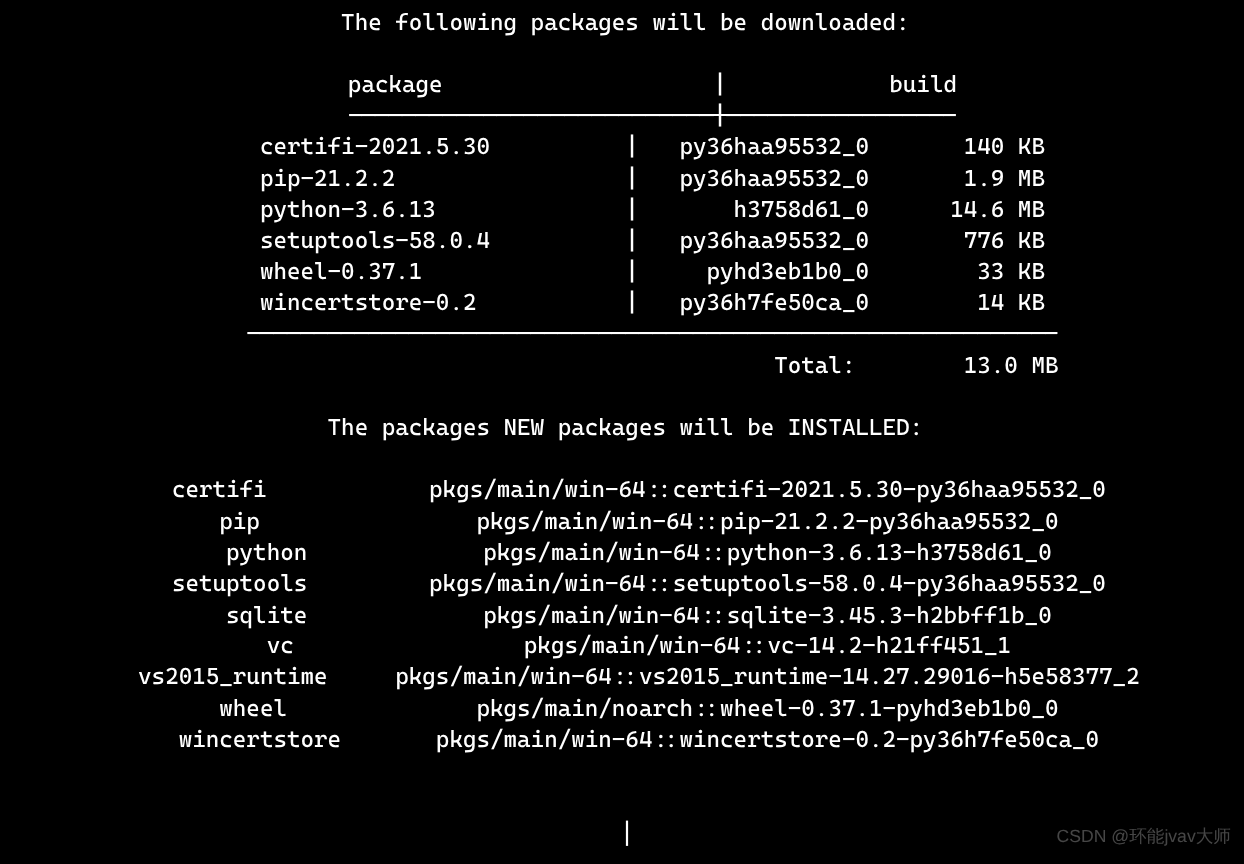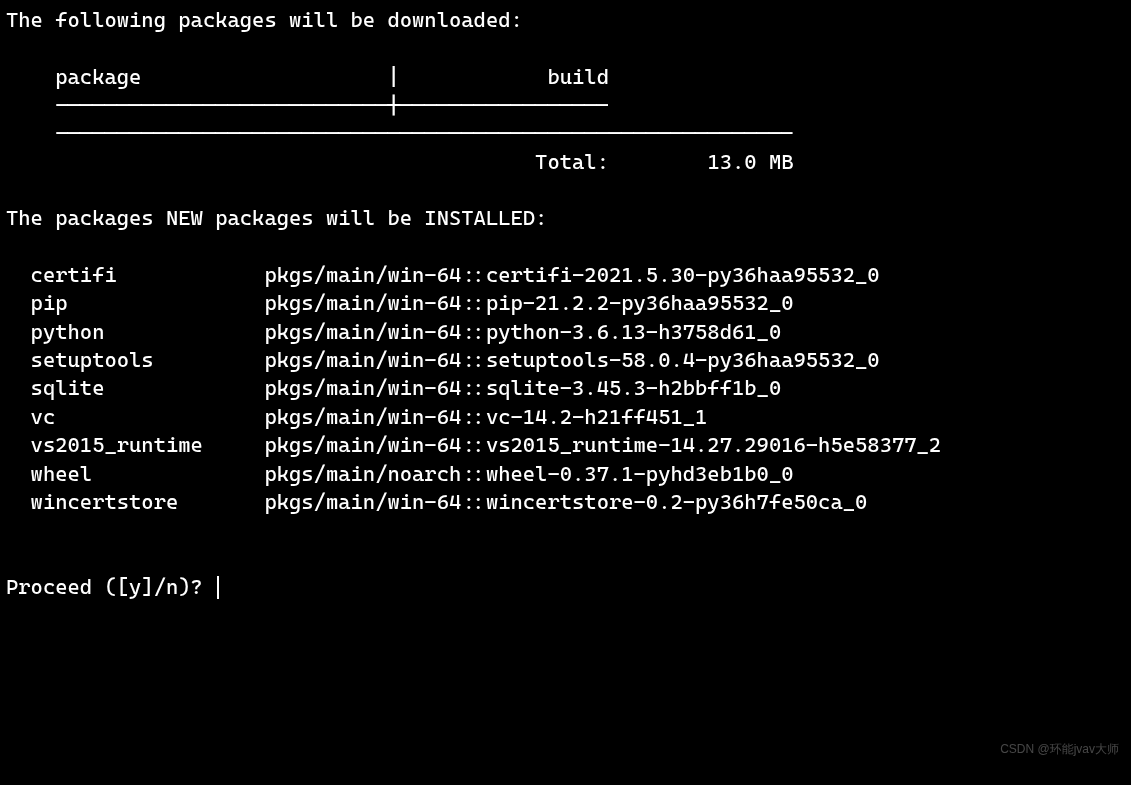--- a/index.html
+++ b/index.html
@@ -11,56 +11,63 @@
       font-size: 21px;
       line-height: 1.35;
       width: 1131px;
       height: 785px;
       overflow: hidden;
       position: relative;
     }
     .terminal {
       white-space: pre;
       padding: 6px 0 0 6px;
+      text-align: center;
     }
     .watermark {
       position: absolute;
-      bottom: 28px;
+      bottom: 13px;
       right: 12px;
       color: rgba(200,200,200,0.35);
-      font-size: 12px;
+      font-size: 16px;
       font-family: -apple-system, 'Segoe UI', sans-serif;
     }
     .cursor {
       display: inline-block;
       width: 2px;
       height: 1.1em;
       background: #ffffff;
       vertical-align: text-bottom;
       margin-left: 2px;
     }
   </style>
 </head>
 <body>
 
 <div class="terminal"><span>The following packages will be downloaded:</span>
 
     <span>package</span>                    |            <span>build</span>
     ---------------------------|-----------------
-    ------------------------------------------------------------
+<span id="dl-rows">    certifi-2021.5.30          |   py36haa95532_0       140 KB
+    pip-21.2.2                 |   py36haa95532_0       1.9 MB
+    python-3.6.13              |       h3758d61_0      14.6 MB
+    setuptools-58.0.4          |   py36haa95532_0       776 KB
+    wheel-0.37.1               |     pyhd3eb1b0_0        33 KB
+    wincertstore-0.2           |   py36h7fe50ca_0        14 KB
+</span>    ------------------------------------------------------------
                                            <span>Total:</span>        <span>13.0 MB</span>
 
 <span>The packages NEW packages will be INSTALLED:</span>
 
 <span id="install-rows">  certifi            pkgs/main/win-64::certifi-2021.5.30-py36haa95532_0
   pip                pkgs/main/win-64::pip-21.2.2-py36haa95532_0
   python             pkgs/main/win-64::python-3.6.13-h3758d61_0
   setuptools         pkgs/main/win-64::setuptools-58.0.4-py36haa95532_0
   sqlite             pkgs/main/win-64::sqlite-3.45.3-h2bbff1b_0
   vc                 pkgs/main/win-64::vc-14.2-h21ff451_1
   vs2015_runtime     pkgs/main/win-64::vs2015_runtime-14.27.29016-h5e58377_2
   wheel              pkgs/main/noarch::wheel-0.37.1-pyhd3eb1b0_0
   wincertstore       pkgs/main/win-64::wincertstore-0.2-py36h7fe50ca_0
 </span>
 
-<span>Proceed ([y]/n)? </span><span class="cursor"></span></div>
+<span class="cursor"></span></div>
 
 <div class="watermark">CSDN @环能jvav大师</div>
 
 </body></html>

